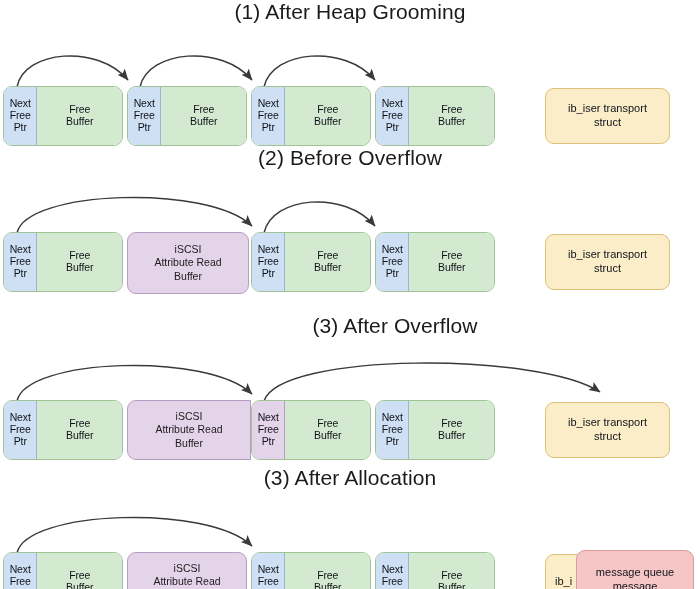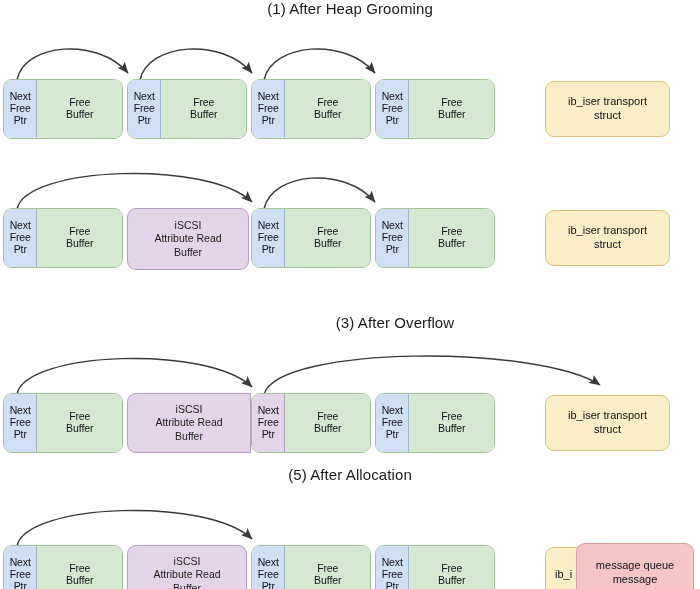--- a/index.html
+++ b/index.html
@@ -3,21 +3,21 @@
 <meta charset="utf-8">
 <style>
   html,body{margin:0;padding:0;}
   body{
     width:700px;height:589px;background:#ffffff;
     font-family:"Liberation Sans", sans-serif;
     color:#1b1b1b;overflow:hidden;position:relative;
   }
   .panel{position:absolute;left:0;width:700px;}
   .panel-title{
-    width:700px;text-align:center;font-size:15px;font-weight:400;
+    width:700px;text-align:center;font-size:21px;font-weight:400;
     color:#1b1b1b;letter-spacing:.1px;
   }
   .stage{position:relative;width:700px;}
   .blockrow{position:absolute;left:0;top:0;}
   .block{
     position:absolute;box-sizing:border-box;display:flex;
     border-radius:9px;overflow:hidden;
     border:1px solid #9bb7d4;
   }
   .cell{
@@ -109,20 +109,21 @@
       </div>
     </div>
 
     <div class="struct" style="left:545px;top:64px;width:125px;height:56px;">
       <span>ib_iser transport<br>struct</span>
     </div>
   </div>
 </div>
 
 <div class="panel" style="top:146px;">
+  <div class="panel-title" style="top:0px;">(2) Before Overflow</div>
 
   <div class="stage" style="height:120px;">
     <svg class="arrows" width="700" height="120">
       <defs>
         <marker id="ah2" markerWidth="9" markerHeight="9" refX="7.2" refY="3.2" orient="auto">
           <path d="M0,0 L7.6,3.2 L0,6.4 L1.6,3.2 z" fill="#3a3a3a"></path>
         </marker>
       </defs>
       <path d="M17,63 C26,20 208,14 252,56" fill="none" stroke="#3a3a3a" stroke-width="1.5" marker-end="url(#ah2)"></path>
       <path d="M264,63 C272,26 345,20 375,56" fill="none" stroke="#3a3a3a" stroke-width="1.5" marker-end="url(#ah2)"></path>
@@ -212,21 +213,21 @@
       </div>
     </div>
 
     <div class="struct" style="left:545px;top:64px;width:125px;height:56px;">
       <span>ib_iser transport<br>struct</span>
     </div>
   </div>
 </div>
 
 <div class="panel" style="top:466px;">
-  <div class="panel-title" style="top:0px;">(5) After Allocation</div>
+  <div class="panel-title" style="top:0px;">(3) After Allocation</div>
 
   <div class="stage" style="height:120px;">
     <svg class="arrows" width="700" height="120">
       <defs>
         <marker id="ah4" markerWidth="9" markerHeight="9" refX="7.2" refY="3.2" orient="auto">
           <path d="M0,0 L7.6,3.2 L0,6.4 L1.6,3.2 z" fill="#3a3a3a"></path>
         </marker>
       </defs>
       <path d="M17,63 C26,20 208,14 252,56" fill="none" stroke="#3a3a3a" stroke-width="1.5" marker-end="url(#ah4)"></path>
     </svg>

